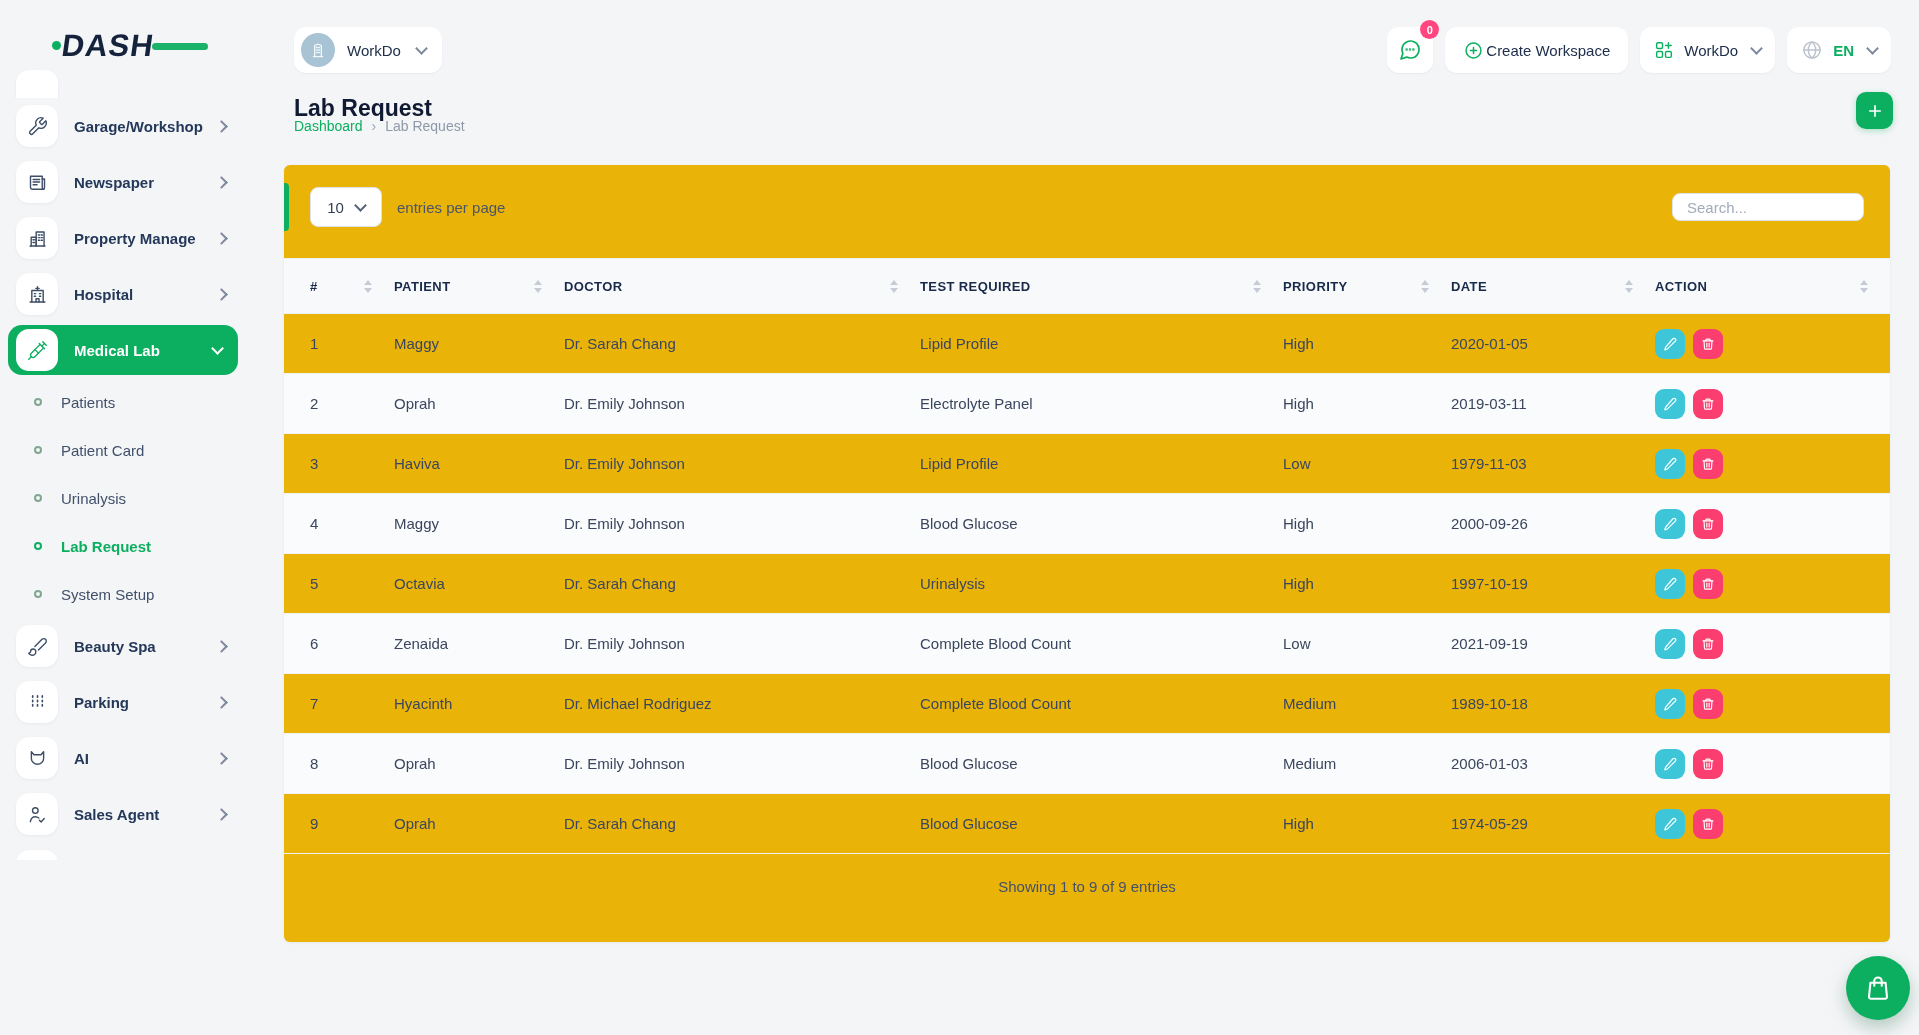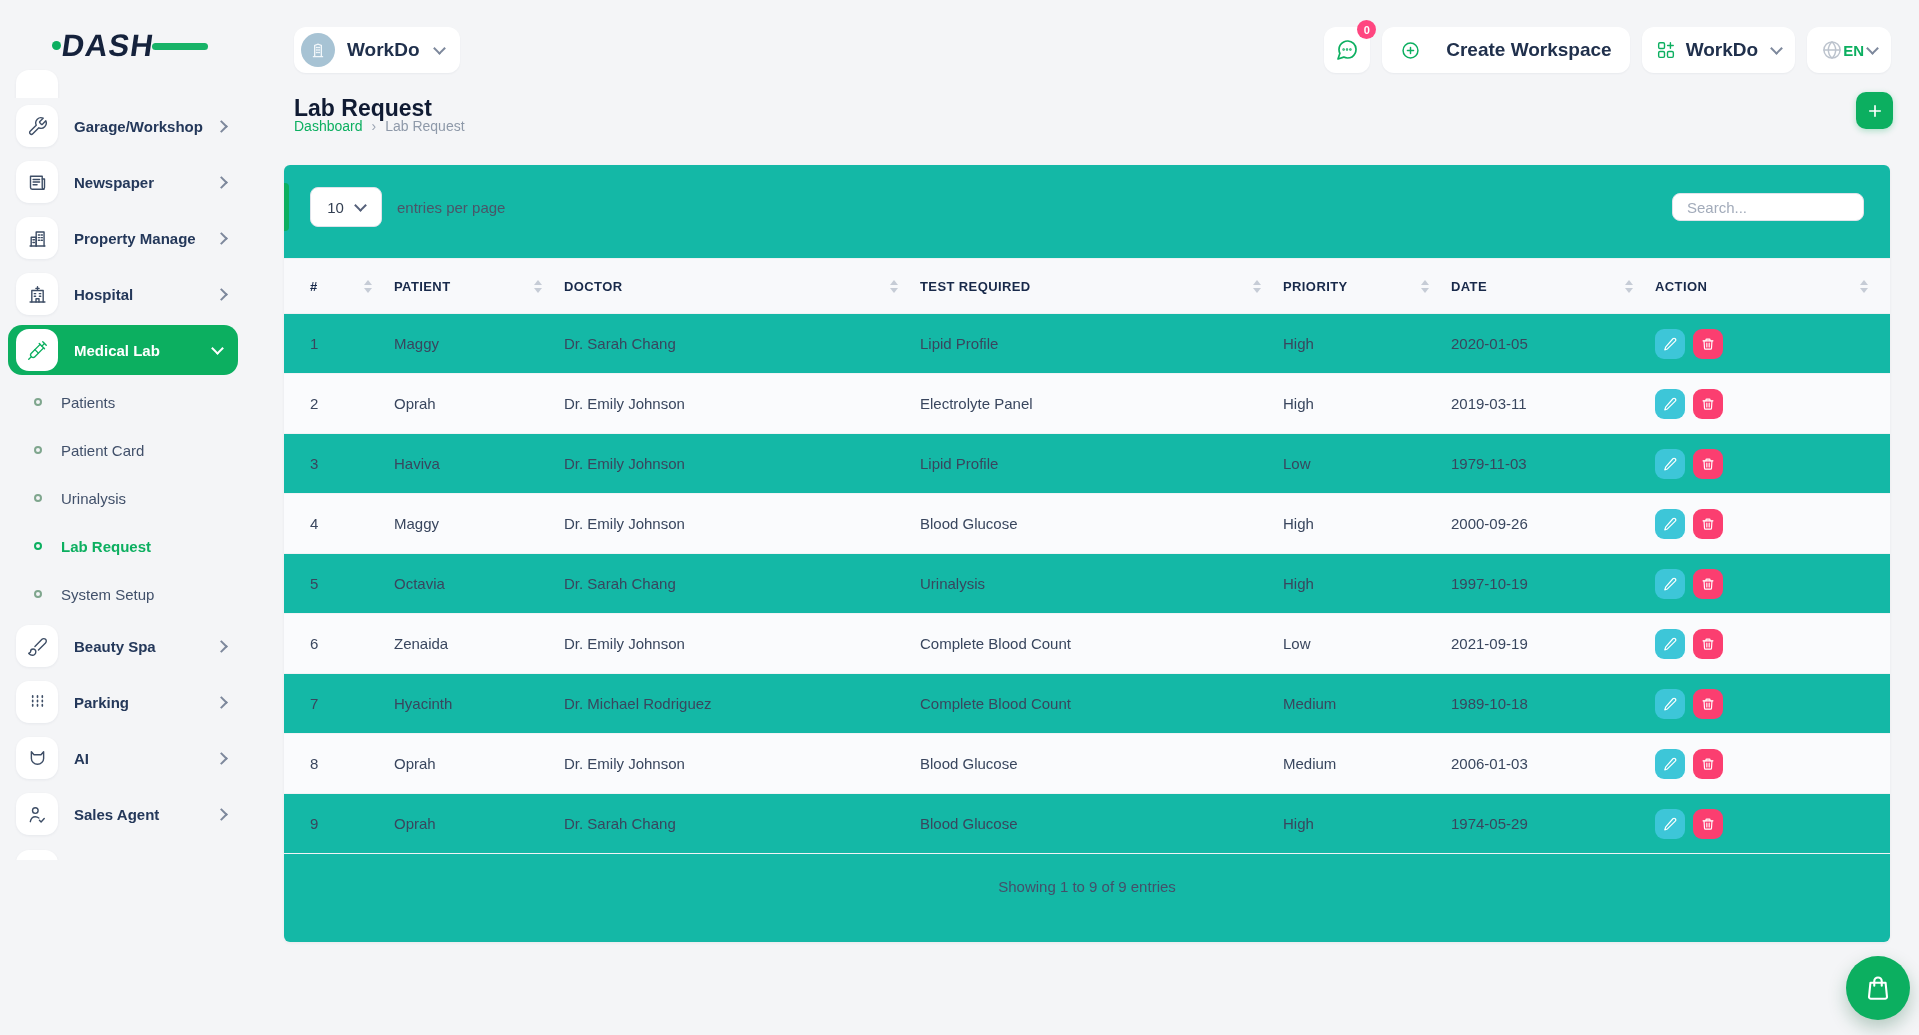--- a/index.html
+++ b/index.html
@@ -34,46 +34,46 @@
   .sub-item.active .dot{border-color:var(--green);}
   .sub-item.active .sub-label{color:var(--green);font-weight:700;}
 
   
   .main{position:absolute;left:246px;top:0;right:0;bottom:0;}
   .pill{background:#fff;border-radius:12px;box-shadow:0 1px 2px rgba(25,39,70,.05);display:flex;align-items:center;
         height:46px;box-sizing:border-box;cursor:pointer;}
   .ws-pill{position:absolute;left:48px;top:27px;padding:0 16px 0 7px;gap:12px;}
   .avatar{width:34px;height:34px;border-radius:50%;background:#a7c3d4;display:flex;align-items:center;justify-content:center;color:#f2f7fa;}
   .avatar svg{width:20px;height:20px;}
-  .pill-label{font-size:19px;font-weight:700;color:#20304c;}
+  .pill-label{font-size:15px;font-weight:400;color:#20304c;}
   .topbar-right{position:absolute;right:28px;top:27px;display:flex;gap:12px;align-items:center;}
   .chat-btn{width:46px;height:46px;justify-content:center;position:relative;}
   .chat-btn svg{width:24px;height:24px;color:var(--green);}
   .badge{position:absolute;top:-7px;right:-6px;min-width:19px;height:19px;border-radius:10px;background:var(--badge);
          color:#fff;font-size:11px;font-weight:700;display:flex;align-items:center;justify-content:center;padding:0 4px;box-sizing:border-box;}
-  .cw-pill{padding:0 18px;gap:25px;}
+  .cw-pill{padding:0 18px;gap:2px;}
   .cw-pill svg{width:21px;height:21px;color:var(--green);}
   .app-pill{padding:0 14px;gap:10px;}
   .app-pill svg{width:20px;height:20px;color:var(--green);}
-  .lang-pill{padding:0 14px;}
+  .lang-pill{padding:0 14px;gap:10px;}
   .lang-pill svg{width:22px;height:22px;color:#bcc3cd;}
   .lang-label{font-size:15px;font-weight:700;color:var(--green);}
   .pill .chev{margin-left:4px;}
 
   .page-title{position:absolute;left:48px;top:80px;font-size:23px;font-weight:700;color:#101b33;}
   .breadcrumb{position:absolute;left:48px;top:118px;display:flex;align-items:center;gap:9px;font-size:14px;}
   .bc-home{color:var(--green);cursor:pointer;}
   .bc-sep{color:#9aa3b2;}
   .bc-current{color:#8e99a9;}
   .add-btn{position:absolute;right:26px;top:92px;width:37px;height:37px;border-radius:10px;background:var(--green);
            display:flex;align-items:center;justify-content:center;cursor:pointer;box-shadow:0 2px 6px rgba(12,175,96,.3);}
   .add-btn svg{width:18px;height:18px;color:#fff;}
 
   
-  .card{position:absolute;left:38px;top:165px;width:1606px;height:777px;background:#14b8a6;border-radius:6px;
+  .card{position:absolute;left:38px;top:165px;width:1606px;height:777px;background:#eab308;border-radius:6px;
         box-shadow:0 1px 3px rgba(20,30,60,.06);box-sizing:border-box;}
   .accent{position:absolute;left:0;top:18px;width:5px;height:48px;background:var(--green);border-radius:0 4px 4px 0;}
   .card-controls{display:flex;justify-content:space-between;align-items:center;padding:22px 26px 0 26px;height:40px;margin-bottom:31px;}
   .left-controls{display:flex;align-items:center;gap:15px;}
   .select{width:72px;height:40px;border:1px solid #dee3ea;border-radius:8px;display:flex;align-items:center;
           justify-content:center;gap:12px;font-size:15px;color:#333f52;cursor:pointer;background:#fff;box-sizing:border-box;}
   .select .chev{border-color:#55607a;}
   .entries-label{font-size:15px;color:#4a5568;}
   .search-input{width:192px;height:28px;border:1px solid #dfe3ea;border-radius:8px;padding:0 14px;font-size:15px;
                 color:#333f52;outline:none;box-sizing:border-box;font-family:inherit;background:#fff;}

